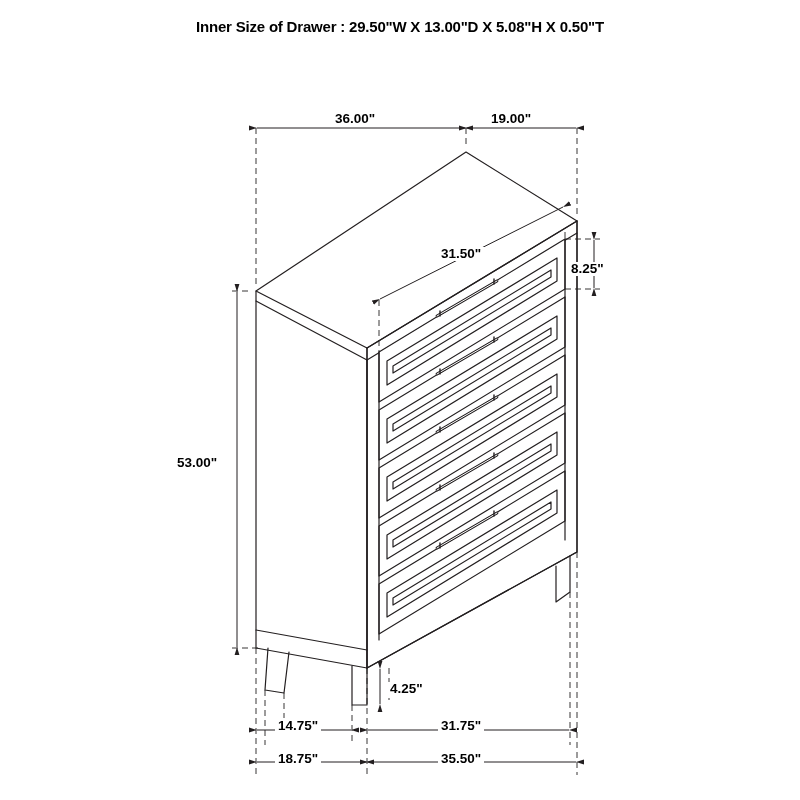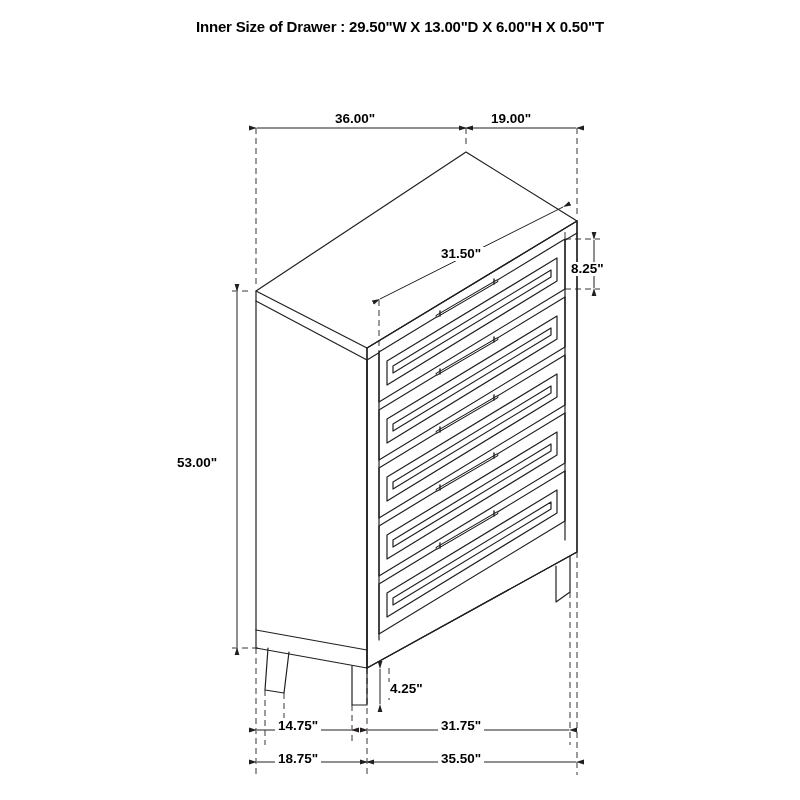--- a/index.html
+++ b/index.html
@@ -46,21 +46,21 @@
     background: #ffffff;
     padding: 0 3px;
     line-height: 14px;
   }
 </style>
 </head>
 <body>
 
 <div id="stage">
 
-  <div class="title">Inner Size of Drawer : 29.50"W X 13.00"D X 6.00"H X 0.50"T</div>
+  <div class="title">Inner Size of Drawer : 29.50"W X 13.00"D X 5.08"H X 0.50"T</div>
 
   <svg id="drawing" viewBox="0 0 800 800">
     <defs>
       <marker id="arrowStart" markerWidth="9" markerHeight="9" refX="8" refY="3" orient="auto" markerUnits="strokeWidth">
         <path d="M8,3 L0,0.6 L0,5.4 z" fill="#231f20"></path>
       </marker>
       <marker id="arrowEnd" markerWidth="9" markerHeight="9" refX="1" refY="3" orient="auto" markerUnits="strokeWidth">
         <path d="M1,3 L9,0.6 L9,5.4 z" fill="#231f20"></path>
       </marker>
     </defs>

